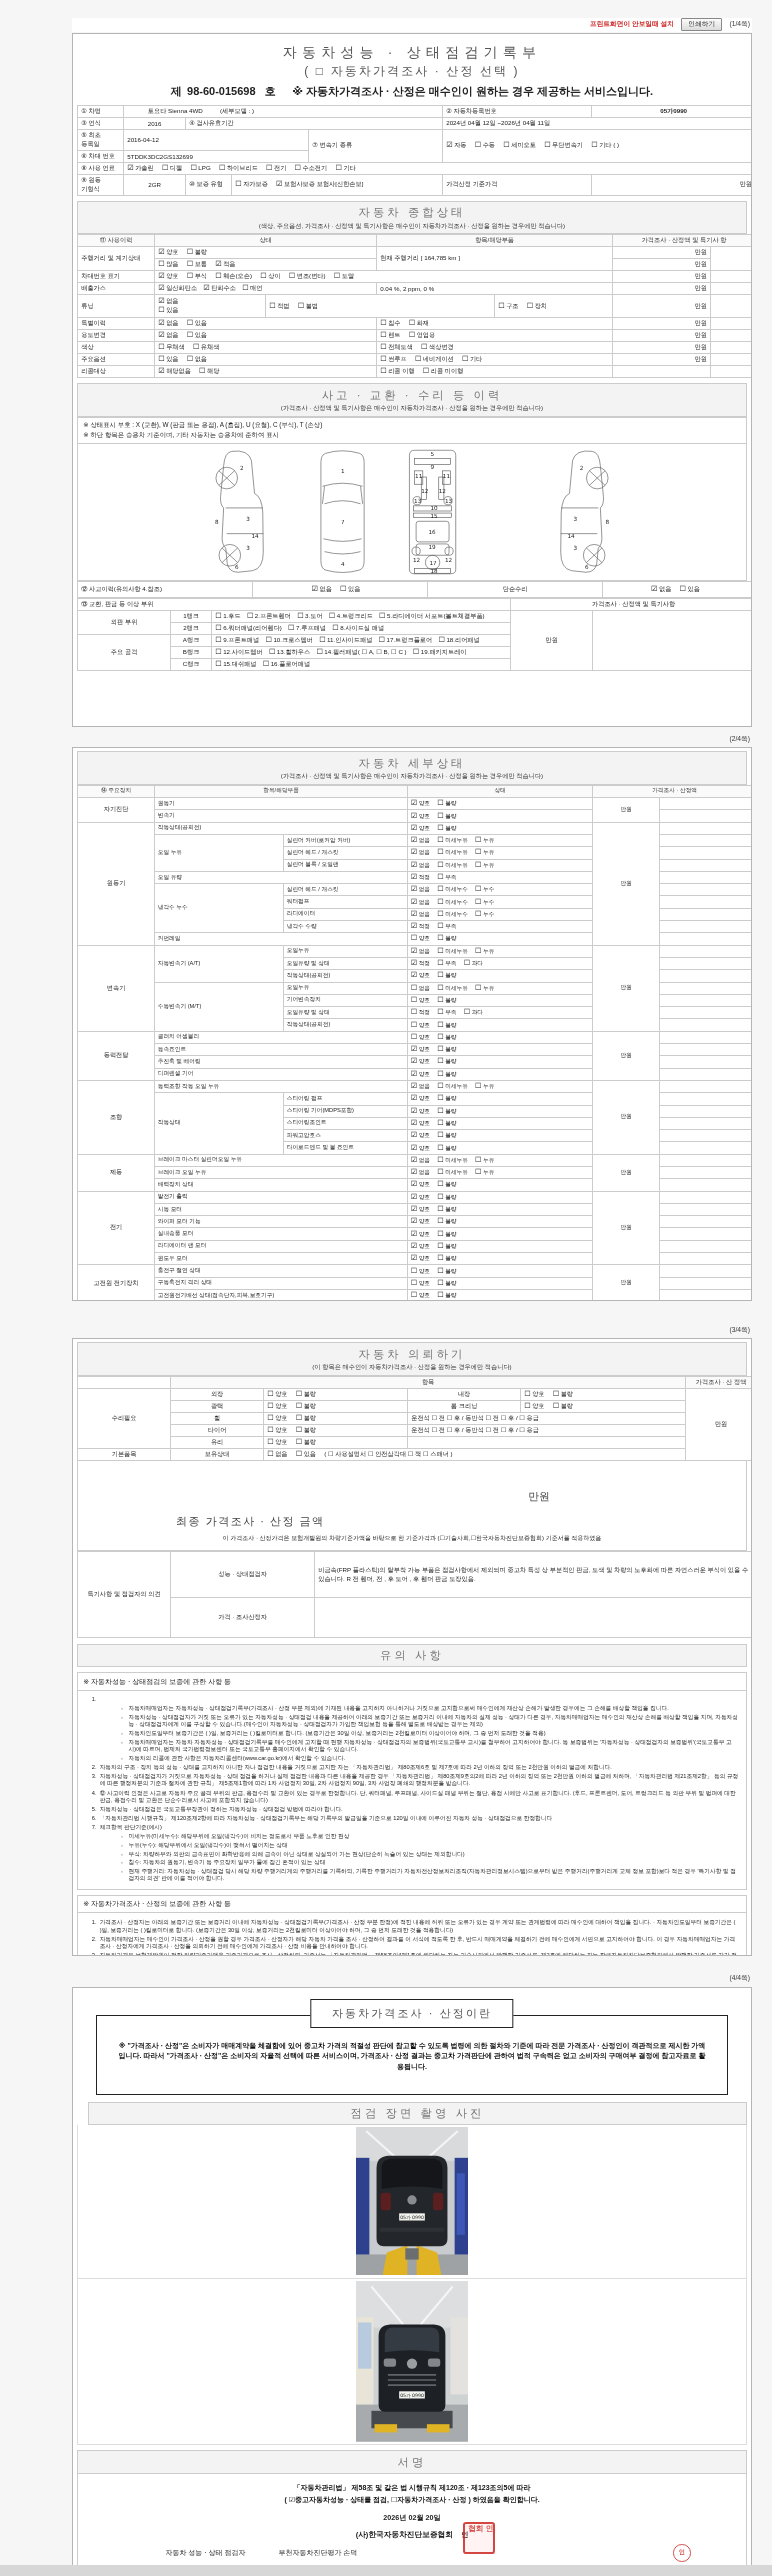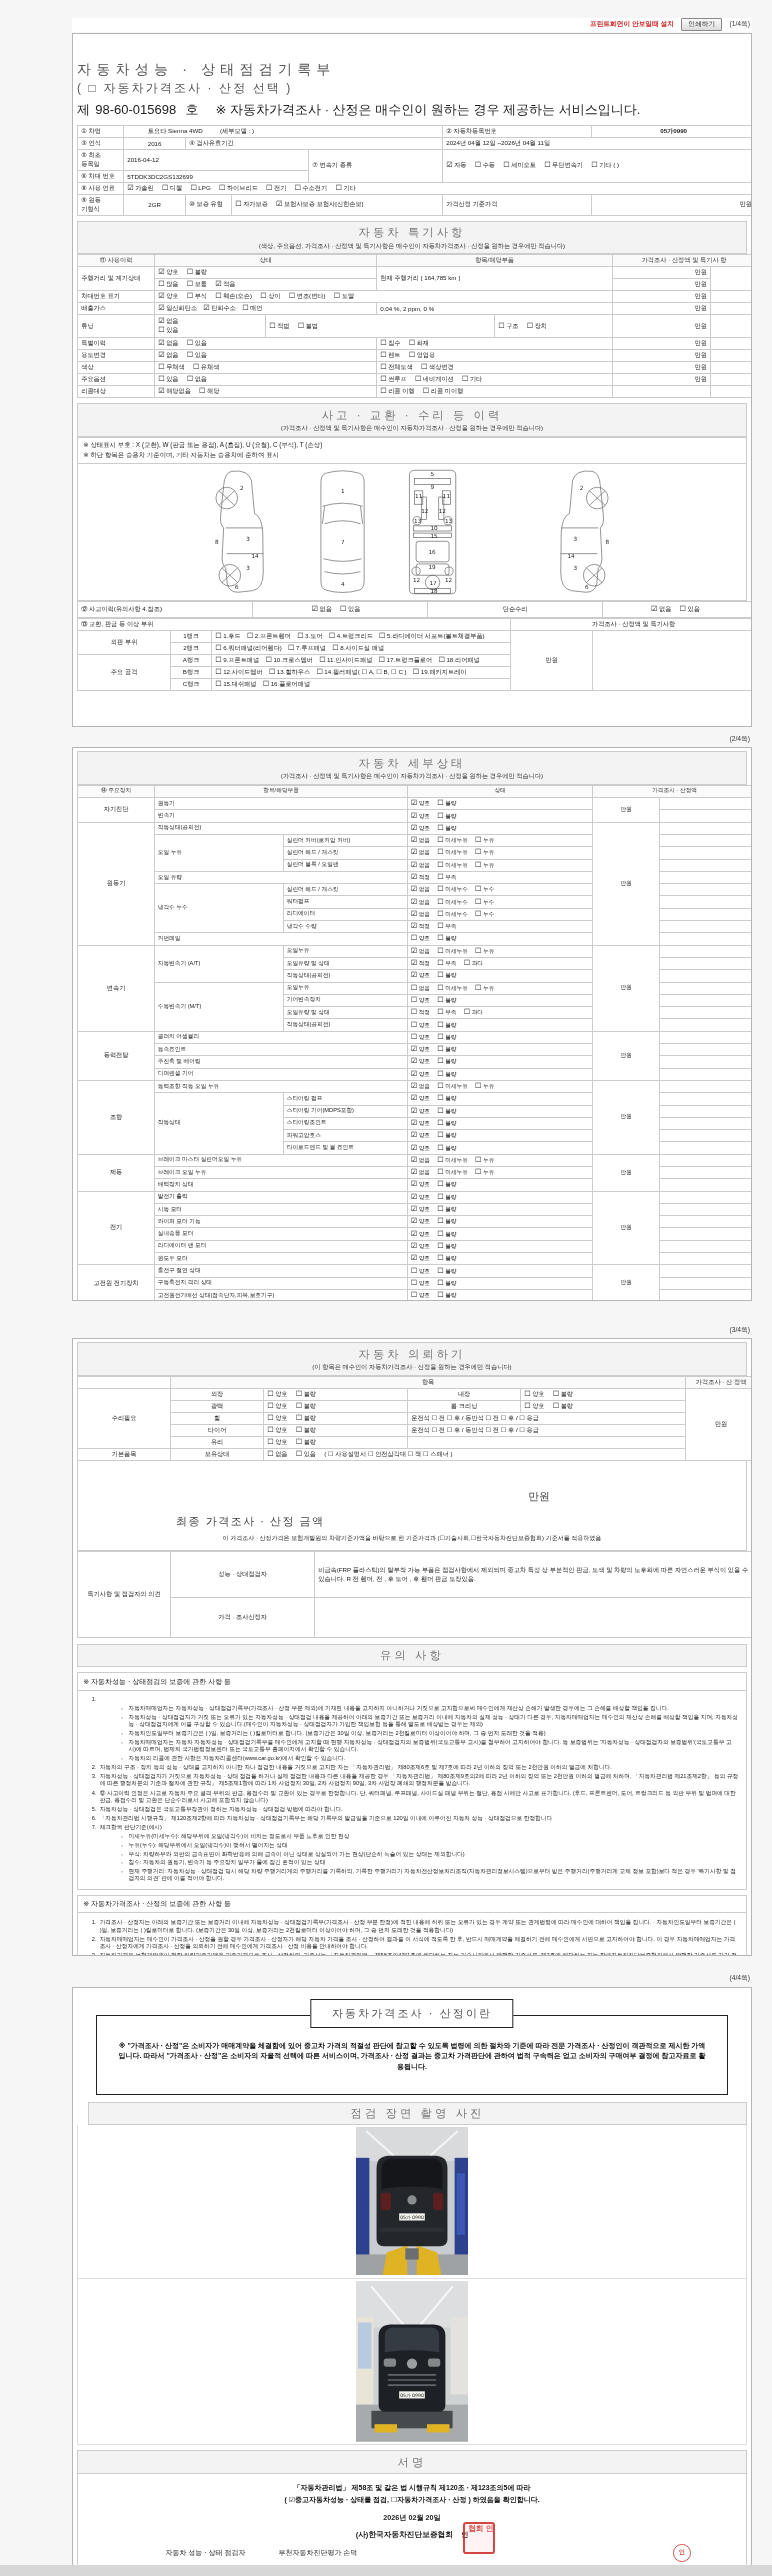--- a/index.html
+++ b/index.html
@@ -14,24 +14,24 @@
   .topbar{position:absolute;left:72px;top:17.5px;width:680px;height:14.4px;background:#fff;
           box-sizing:border-box;display:flex;align-items:center;justify-content:flex-end;gap:7.2px;padding-right:2.1px;}
   .install{color:#c22;font-weight:bold;font-size:6.7px;cursor:pointer;}
   .printbtn{font-size:6.7px;padding:1px 6.2px;border:0.5px solid #888;border-radius:1px;
             background:linear-gradient(#fbfbfb,#dcdcdc);color:#222;}
   .plabel{position:absolute;right:23px;font-size:6.7px;color:#333;}
   .pl1{position:static;font-size:6.7px;color:#333;}
   .pl2{top:735px;} .pl3{top:1326px;} .pl4{top:1974px;}
   .bottomband{position:absolute;left:0;top:2565px;width:773px;height:11.3px;background:#d7d7d7;}
 
-  .titleblock{text-align:left;padding-top:6.2px;margin-top:17px;}
+  .titleblock{text-align:center;padding-top:6.2px;}
   .titleblock h1{margin:1px 0;font-size:14px;font-weight:normal;color:#555;letter-spacing:5.2px;}
   .titleblock h3{margin:1px 0 4.1px;font-size:12px;font-weight:normal;color:#555;letter-spacing:2.1px;}
-  .docline{font-size:13px;color:#222;font-weight:normal;margin:2.1px 0 5.2px;}
+  .docline{font-size:11px;color:#222;font-weight:bold;margin:2.1px 0 5.2px;}
   .docline .no{margin:0 9.3px 0 5.2px;}
 
   .bar{background:#f3f3f3;border:0.5px solid #ccc;text-align:center;padding:2.6px 0 2.1px;margin-top:5.2px;}
   .bar h2{margin:1px 0;font-size:11.3px;font-weight:normal;color:#777;letter-spacing:3.1px;}
   .bar p{margin:1.5px 0 0.5px;font-size:6.2px;color:#333;}
   .bar.tight{margin-top:0;}
 
   table.tb{border-collapse:collapse;width:100%;table-layout:fixed;}
   .tb td{border:0.5px solid #ccc;font-size:6.2px;padding:1px 3.1px;vertical-align:middle;color:#222;word-break:keep-all;}
   .tb td.hd{background:#fafafa;text-align:center;color:#333;}
@@ -163,21 +163,21 @@
         <td class="ctr">2GR</td>
         <td class="lbl">⑩ 보증 유형</td>
         <td colspan="2"><span class="opt"><span class="cb">☐</span><span>자가보증</span></span><span class="opt"><span class="cb">☑</span><span>보험사보증 보험사[신한손보]</span></span></td>
         <td class="lbl">가격산정 기준가격</td>
         <td class="pr">만원</td>
       </tr>
     </tbody>
       </table>
 
     <div class="bar">
-      <h2>자동차 특기사항</h2>
+      <h2>자동차 종합상태</h2>
       <p>(색상, 주요옵션, 가격조사 · 산정액 및 특기사항은 매수인이 자동차가격조사 · 산정을 원하는 경우에만 적습니다)</p>
     </div>
     <table class="tb">
       <colgroup>
           <col style="width:77px">
           <col style="width:111px">
           <col style="width:111px">
           <col style="width:118px">
           <col style="width:118px">
           <col style="width:98px">

